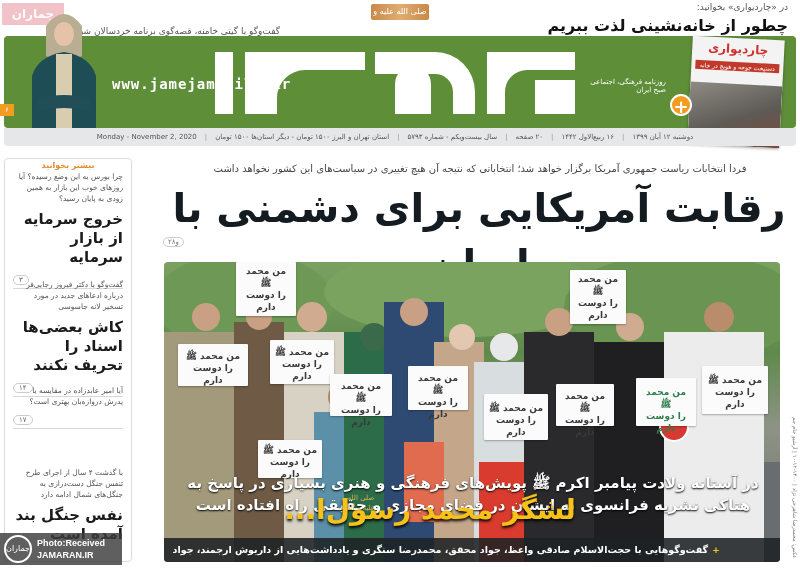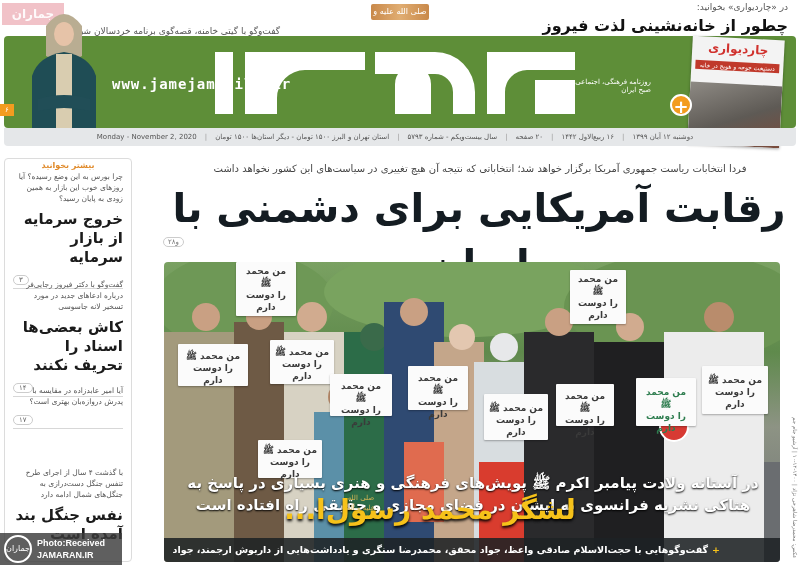--- a/index.html
+++ b/index.html
@@ -18,21 +18,21 @@
   .top-left .title { font-size: 16px; font-weight: bold; color: #111; margin-top: 4px; }
   .watermark-tag { position: absolute; top: 3px; left: 2px; width: 62px; height: 22px; background: rgba(214,80,98,0.35); color: rgba(255,255,255,0.9); font-size: 12px; font-weight: bold; text-align: center; line-height: 22px; }
 
   
   .masthead { position: absolute; top: 36px; left: 4px; width: 792px; height: 92px; background: #5e8e38; border-radius: 4px; }
   .info-bar { position: absolute; top: 128px; left: 4px; width: 792px; height: 18px; background: #e5e7e9; border-radius: 0 0 4px 4px; font-size: 7px; color: #555; display: flex; align-items: center; justify-content: center; gap: 8px; padding: 0 120px 0 110px; white-space: nowrap; }
   .info-bar .sep { color: #999; }
   .logo { position: absolute; top: 44px; left: 215px; width: 360px; height: 76px; }
   .logo svg { width: 100%; height: 100%; }
   .site-url { position: absolute; top: 76px; left: 112px; font-family: "DejaVu Sans Mono", monospace; direction: ltr; font-size: 14px; font-weight: bold; color: #fff; letter-spacing: 1px; }
-  .tagline { position: absolute; top: 78px; left: 561px; width: 90px; font-size: 7px; color: #fff; text-align: right; }
+  .tagline { position: absolute; top: 78px; left: 576px; width: 90px; font-size: 7px; color: #fff; text-align: right; }
   .cover { position: absolute; top: 38px; left: 690px; width: 92px; height: 108px; background: #f3f3f3; transform: rotate(3deg); box-shadow: 0 1px 3px rgba(0,0,0,0.35); overflow: hidden; }
   .cover .c-title { font-size: 12px; font-weight: bold; color: #d0312d; text-align: center; margin-top: 4px; }
   .cover .c-head { font-size: 6px; color: #fff; background: #c0392b; margin: 6px 4px 0; text-align: center; padding: 1px 0; }
   .cover .c-photo { position: absolute; bottom: 0; left: 0; right: 0; height: 62px; background: linear-gradient(160deg,#8e8a84,#5e5a55 55%,#7a4a3a); }
   .plus-badge { position: absolute; top: 94px; left: 670px; width: 22px; height: 22px; border-radius: 50%; background: #f39c1f; color: #fff; font-size: 18px; font-weight: bold; line-height: 22px; text-align: center; border: 2px solid #fff; }
   .presenter { position: absolute; top: 4px; left: 26px; width: 76px; height: 142px; }
   .page-tag-6 { position: absolute; top: 104px; left: 0px; width: 14px; height: 12px; background: #f39c1f; color: #fff; font-size: 7px; text-align: center; line-height: 12px; }
 
   
   .sidebar { position: absolute; top: 158px; left: 4px; width: 128px; height: 404px; border: 1px solid #dcdcdc; border-radius: 4px; padding: 0 8px; }
@@ -66,21 +66,21 @@
   .pbuh { position: absolute; top: 493px; left: 344px; width: 34px; height: 34px; color: #d8b856; font-size: 7px; text-align: center; line-height: 10px; }
   .photo-footer { position: absolute; top: 538px; left: 164px; width: 616px; height: 24px; background: rgba(30,34,36,0.88); color: #fff; font-size: 9.5px; font-weight: bold; line-height: 24px; padding-right: 60px; text-align: right; border-radius: 0 0 4px 4px; }
   .photo-footer .plus { color: #f6c21a; margin-left: 4px; }
   .credit { position: absolute; top: 430px; left: 786px; width: 12px; height: 128px; writing-mode: vertical-rl; font-size: 5.5px; color: #777; white-space: nowrap; direction: rtl; }
 </style>
 </head>
 <body>
 
 <div class="top-right">
   <div class="kicker">در «چاردیواری» بخوانید:</div>
-  <div class="title">چطور از خانه‌نشینی لذت فیروز</div>
+  <div class="title">چطور از خانه‌نشینی لذت ببریم</div>
 </div>
 
 <div class="top-center">
   <div class="calligraphy">صلی الله علیه و آله</div>
   <div class="greeting">خجسته زادروز نبی مکرم اسلام، حضرت محمد مصطفی ﷺ و امام جعفر صادق ؑ را تبریک می‌گوییم</div>
 </div>
 
 <div class="top-left">
   <div class="kicker">گفت‌وگو با گیتی خامنه، قصه‌گوی برنامه خردسالان شبکه ۲</div>
   <div class="title">بچه‌ها ناامیدتان نمی‌کنند</div>

